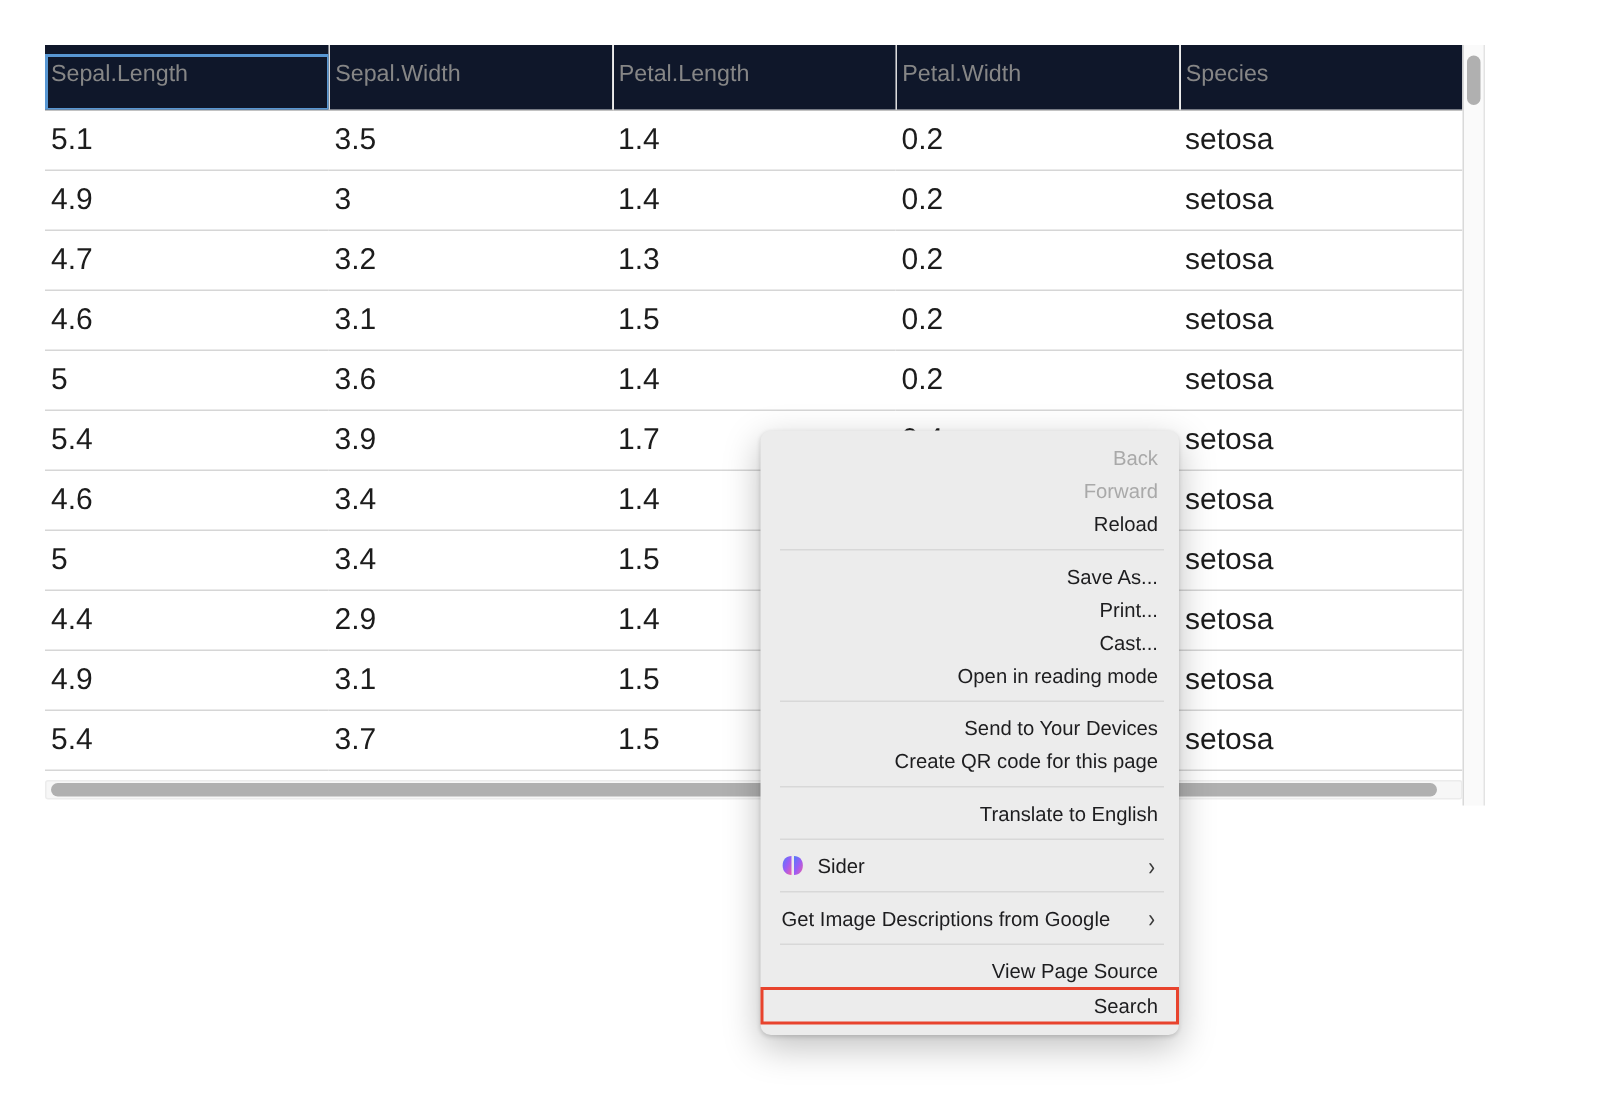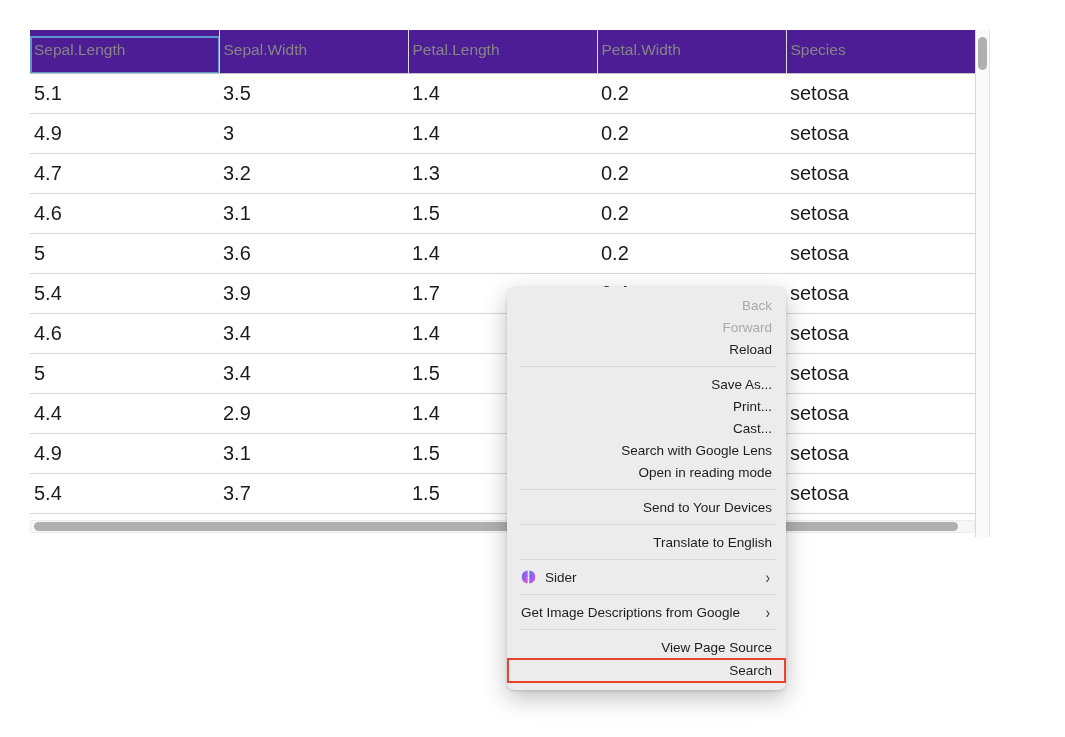--- a/index.html
+++ b/index.html
@@ -11,21 +11,21 @@
   }
   .stage { position: absolute; inset: 0; }
 
   
   .table-wrap { position: absolute; left: 30px; top: 30px; width: 960px; height: 507px; }
   table { border-collapse: collapse; table-layout: fixed; width: 945px; }
   col { width: 189px; }
   th {
     height: 43px; font-weight: 400; text-align: left;
     color: var(--header_text, #868686); font-size: 15.5px;
-    padding: 0 0 2px 4px; background: #4c1d95;
+    padding: 0 0 2px 4px; background: #0f172a;
     border-right: 1px solid var(--header_separator, #dcdcdc);
     border-bottom: 1px solid var(--header_bottom_border, #c2c2c2);
     position: relative; white-space: nowrap; overflow: hidden;
   }
   th.focused::after {
     content: ""; position: absolute; left: 0; right: -1px; top: 6px; bottom: -1px;
     border: 2px solid var(--focus_border, #5897d3); pointer-events: none;
   }
   td {
     height: 40px; font-size: 20px; color: var(--cell_text, #1c1c1c);
@@ -203,28 +203,28 @@
       <div class="menu-item">
         <span>Save As...</span>
       </div>
       <div class="menu-item">
         <span>Print...</span>
       </div>
       <div class="menu-item">
         <span>Cast...</span>
       </div>
       <div class="menu-item">
-        <span>Search with Google Lens</span>
-      </div>
-      <div class="menu-item">
         <span>Open in reading mode</span>
       </div>
       <div class="menu-sep"></div>
       <div class="menu-item">
         <span>Send to Your Devices</span>
+      </div>
+      <div class="menu-item">
+        <span>Create QR code for this page</span>
       </div>
       <div class="menu-sep"></div>
       <div class="menu-item">
         <span>Translate to English</span>
       </div>
       <div class="menu-sep"></div>
       <div class="menu-item">
         <span class="sider-icon"><svg width="15" height="14" viewBox="0 0 16 15">
             <defs>
               <linearGradient id="sg" x1="0" y1="0" x2="1" y2="1">

